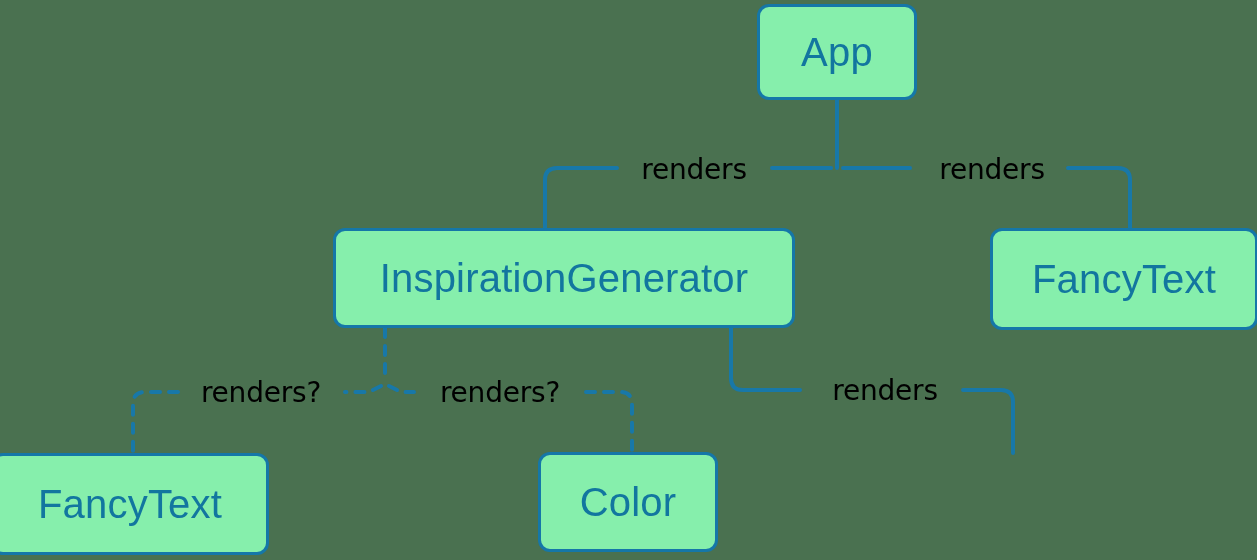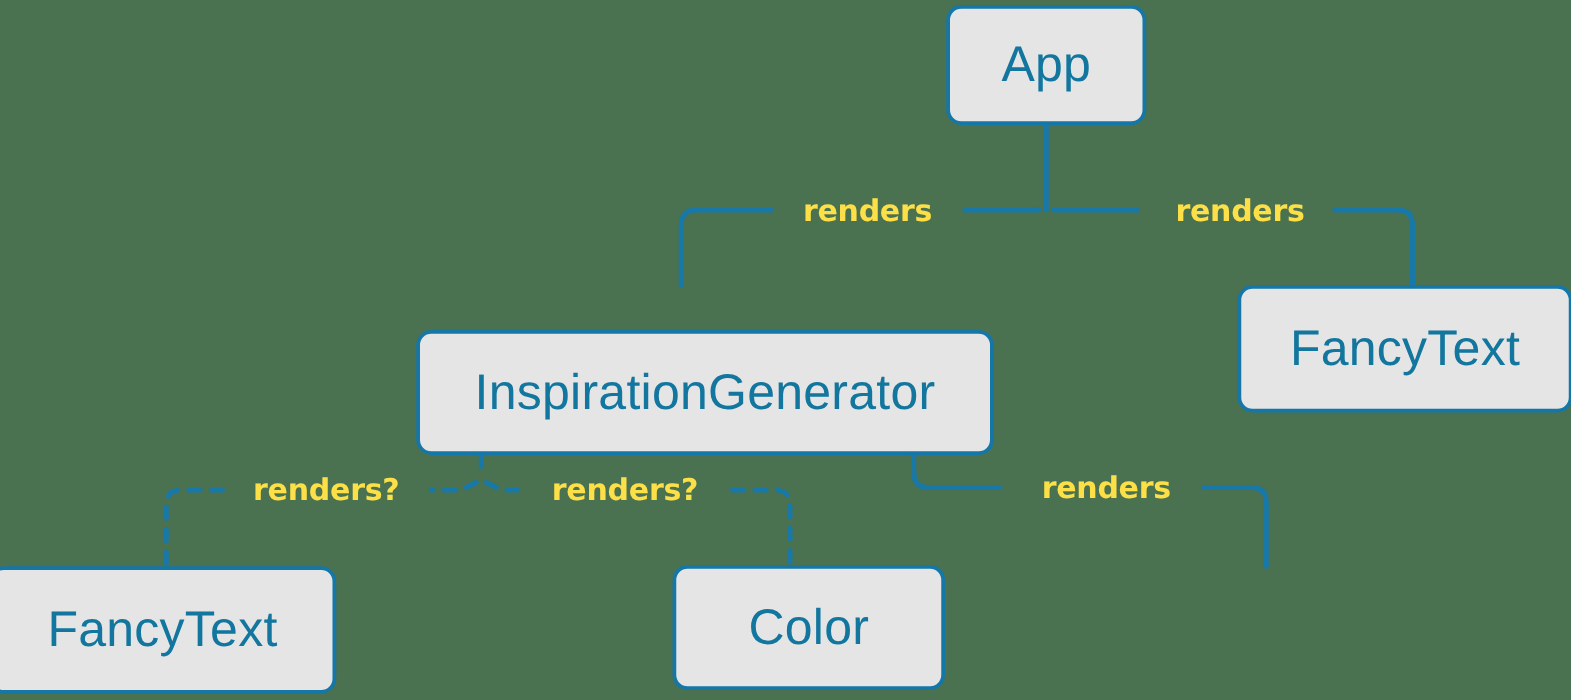--- a/index.html
+++ b/index.html
@@ -21,40 +21,40 @@
   #edges {
     position: absolute;
     left: 0;
     top: 0;
     width: 1257px;
     height: 560px;
   }
   .node {
     position: absolute;
     box-sizing: border-box;
-    background: #e5e5e5;
+    background: #86efac;
     border: 3px solid #1577a8;
     border-radius: 12px;
     display: flex;
     align-items: center;
     justify-content: center;
     color: #12769f;
     font-family: "Liberation Sans", sans-serif;
     font-size: 40px;
     font-weight: 400;
     letter-spacing: 0.2px;
     white-space: nowrap;
     z-index: 2;
   }
   .edge-label {
     position: absolute;
-    color: #fde047;
+    color: #000000;
     font-family: "DejaVu Sans", sans-serif;
-    font-size: 24px;
-    font-weight: 700;
+    font-size: 28px;
+    font-weight: 400;
     letter-spacing: -0.2px;
     white-space: nowrap;
     transform: translate(-50%, -50%);
     z-index: 3;
     background: transparent;
   }
 </style>
 </head>
 <body>
 
@@ -82,33 +82,33 @@
       <path stroke-dasharray="9 9" d="M 389,386 L 401,392 L 414,392"></path>
       <path stroke-dasharray="9 9" d="M 586,392 L 620,392 Q 632,392 632,404 L 632,452"></path>
 
     </g>
   </svg>
 
   <div class="node" style="left:757px; top:4px; width:160px; height:96px;">
     <span>App</span>
   </div>
 
-  <div class="node" style="left:333px; top:228px; width:462px; height:100px;margin-top:36px;">
+  <div class="node" style="left:333px; top:228px; width:462px; height:100px;">
     <span>InspirationGenerator</span>
   </div>
 
   <div class="node" style="left:990px; top:228px; width:268px; height:102px;">
     <span>FancyText</span>
   </div>
 
   <div class="node" style="left:-9px; top:453px; width:278px; height:102px;">
     <span>FancyText</span>
   </div>
 
-  <div class="node" style="left:538px; top:452px; width:218px; height:100px;">
+  <div class="node" style="left:538px; top:452px; width:180px; height:100px;">
     <span>Color</span>
   </div>
 
 
   <div class="edge-label" style="left:694px; top:169px;">
     <span>renders</span>
   </div>
 
   <div class="edge-label" style="left:992px; top:169px;">
     <span>renders</span>

